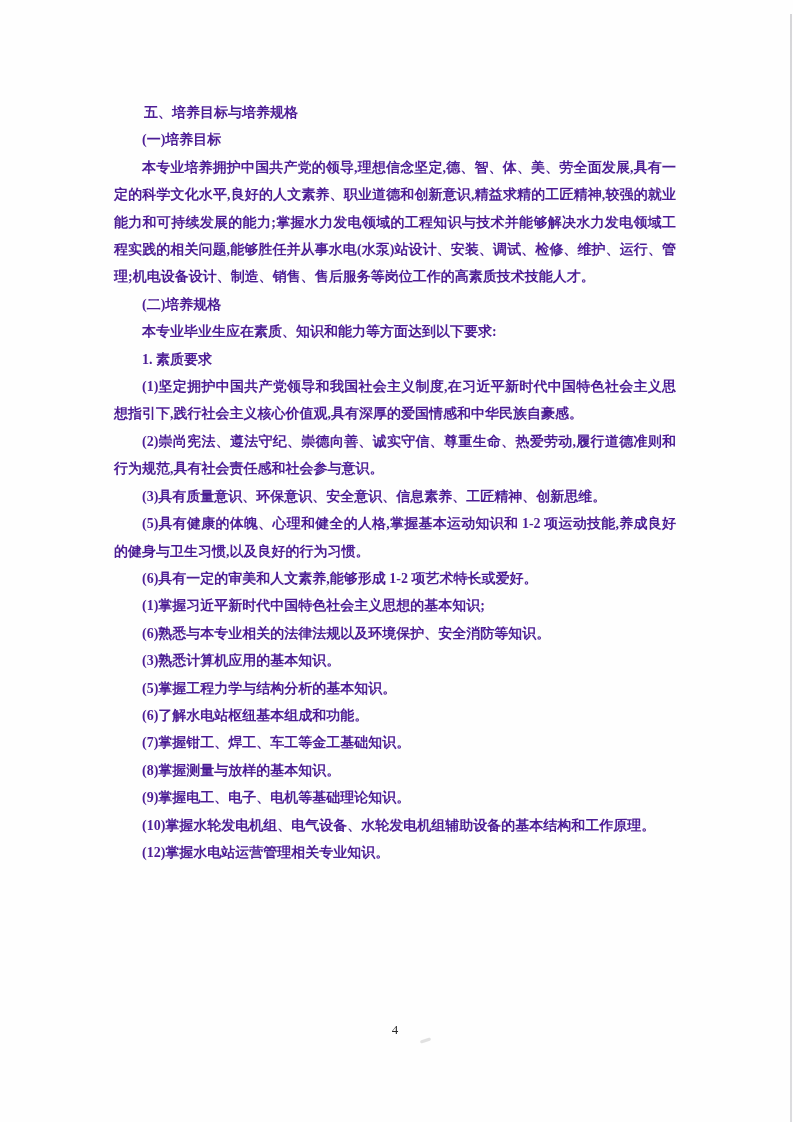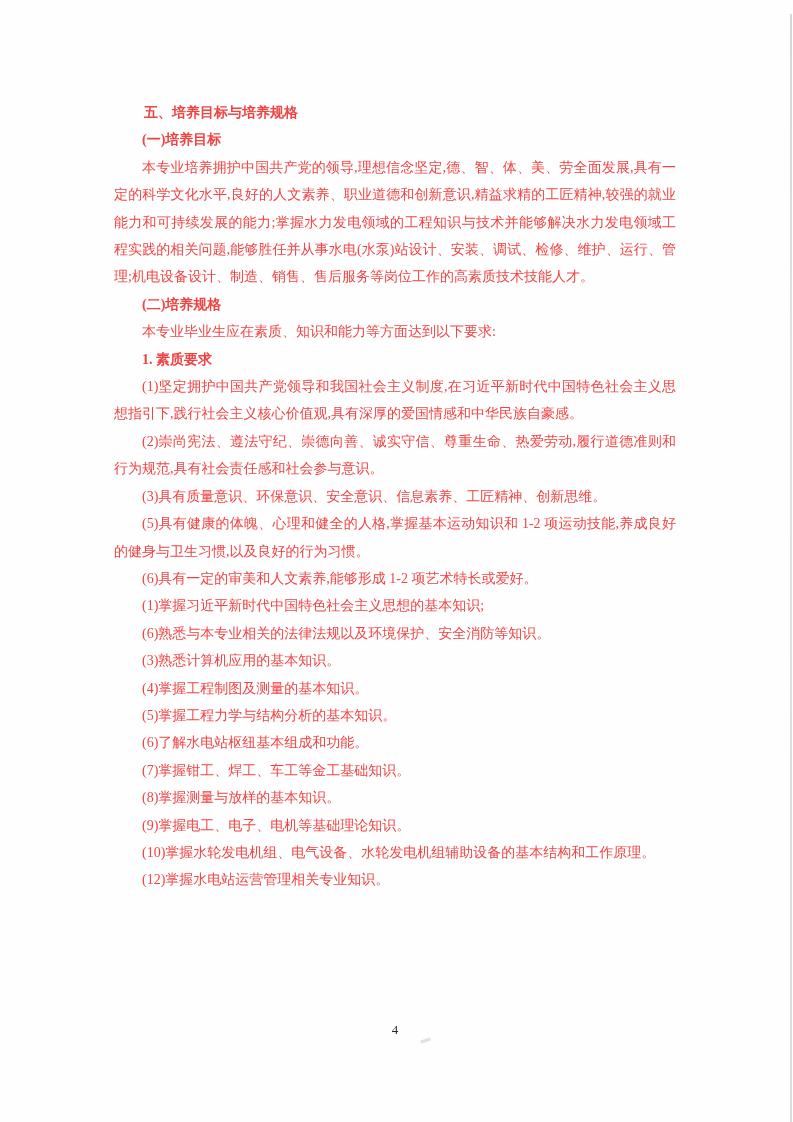--- a/index.html
+++ b/index.html
@@ -27,20 +27,21 @@
     font-size: 14px;
     line-height: 27.4px;
     text-align: justify;
     text-justify: inter-character;
   }
   .blk {
     margin: 0;
     padding: 0;
     text-indent: 28px;
     word-break: break-all;
+    font-weight: bold;
   }
   .blk.h1, .blk.h2, .blk.h3 {
     font-weight: 700;
     text-align: left;
   }
   .blk.h1 { text-indent: 30px; }
   .page-number {
     position: absolute;
     left: 114px;
     top: 1022px;
@@ -70,37 +71,36 @@
     border-radius: 2px;
     transform: rotate(-18deg);
     opacity: 0.9;
   }
 </style>
 </head>
 <body style="background: rgb(253, 253, 253);">
 
 <div class="sheet">
 
-  <main class="text-block" id="doc-body" style="color: #ef4444;">
+  <main class="text-block" id="doc-body" style="color: #4c1d95;">
 
   <p class="blk h1">五、培养目标与培养规格</p>
       <p class="blk h2">(一)培养目标</p>
       <p class="blk p">本专业培养拥护中国共产党的领导,理想信念坚定,德、智、体、美、劳全面发展,具有一定的科学文化水平,良好的人文素养、职业道德和创新意识,精益求精的工匠精神,较强的就业能力和可持续发展的能力;掌握水力发电领域的工程知识与技术并能够解决水力发电领域工程实践的相关问题,能够胜任并从事水电(水泵)站设计、安装、调试、检修、维护、运行、管理;机电设备设计、制造、销售、售后服务等岗位工作的高素质技术技能人才。</p>
       <p class="blk h2">(二)培养规格</p>
       <p class="blk p">本专业毕业生应在素质、知识和能力等方面达到以下要求:</p>
       <p class="blk h3">1. 素质要求</p>
       <p class="blk p">(1)坚定拥护中国共产党领导和我国社会主义制度,在习近平新时代中国特色社会主义思想指引下,践行社会主义核心价值观,具有深厚的爱国情感和中华民族自豪感。</p>
       <p class="blk p">(2)崇尚宪法、遵法守纪、崇德向善、诚实守信、尊重生命、热爱劳动,履行道德准则和行为规范,具有社会责任感和社会参与意识。</p>
       <p class="blk p">(3)具有质量意识、环保意识、安全意识、信息素养、工匠精神、创新思维。</p>
       <p class="blk p">(5)具有健康的体魄、心理和健全的人格,掌握基本运动知识和 1-2 项运动技能,养成良好的健身与卫生习惯,以及良好的行为习惯。</p>
       <p class="blk p">(6)具有一定的审美和人文素养,能够形成 1-2 项艺术特长或爱好。</p>
       <p class="blk p">(1)掌握习近平新时代中国特色社会主义思想的基本知识;</p>
       <p class="blk p">(6)熟悉与本专业相关的法律法规以及环境保护、安全消防等知识。</p>
       <p class="blk p">(3)熟悉计算机应用的基本知识。</p>
-      <p class="blk p">(4)掌握工程制图及测量的基本知识。</p>
       <p class="blk p">(5)掌握工程力学与结构分析的基本知识。</p>
       <p class="blk p">(6)了解水电站枢纽基本组成和功能。</p>
       <p class="blk p">(7)掌握钳工、焊工、车工等金工基础知识。</p>
       <p class="blk p">(8)掌握测量与放样的基本知识。</p>
       <p class="blk p">(9)掌握电工、电子、电机等基础理论知识。</p>
       <p class="blk p">(10)掌握水轮发电机组、电气设备、水轮发电机组辅助设备的基本结构和工作原理。</p>
       <p class="blk p">(12)掌握水电站运营管理相关专业知识。</p>
     </main>
 
   <div class="page-number">4</div>

